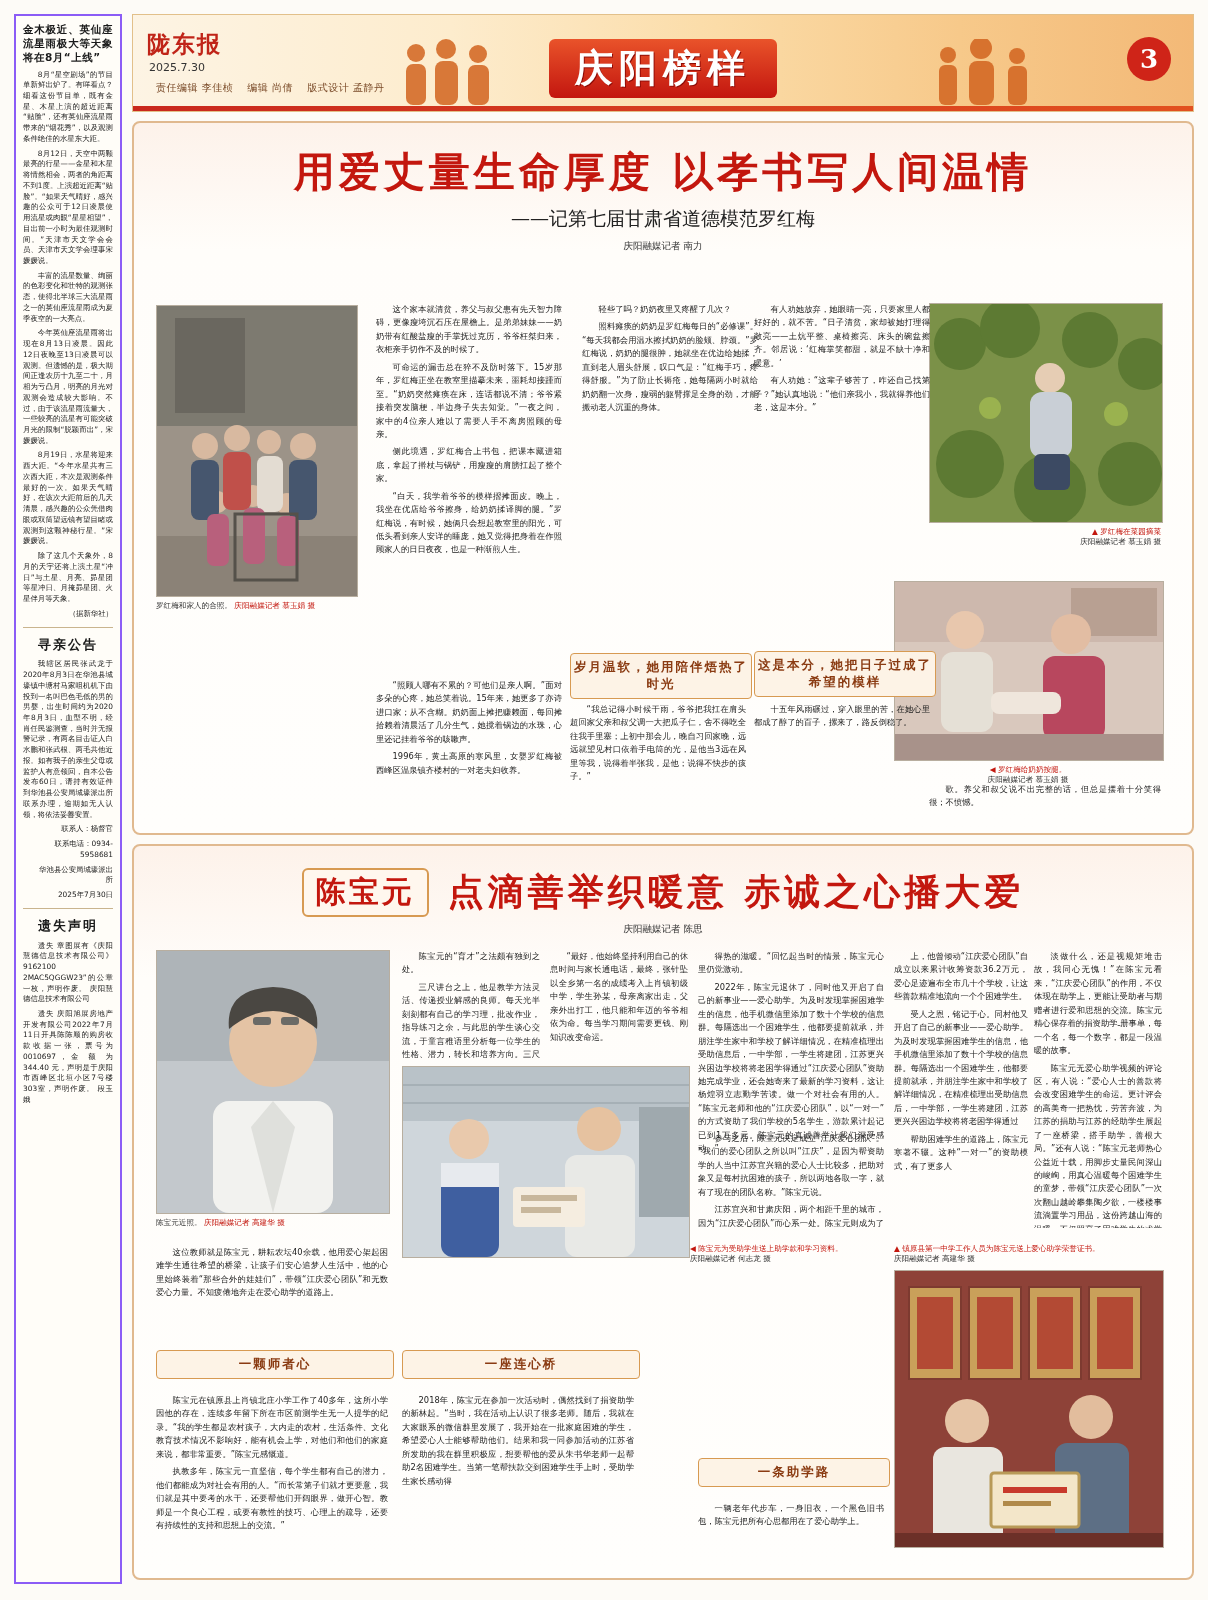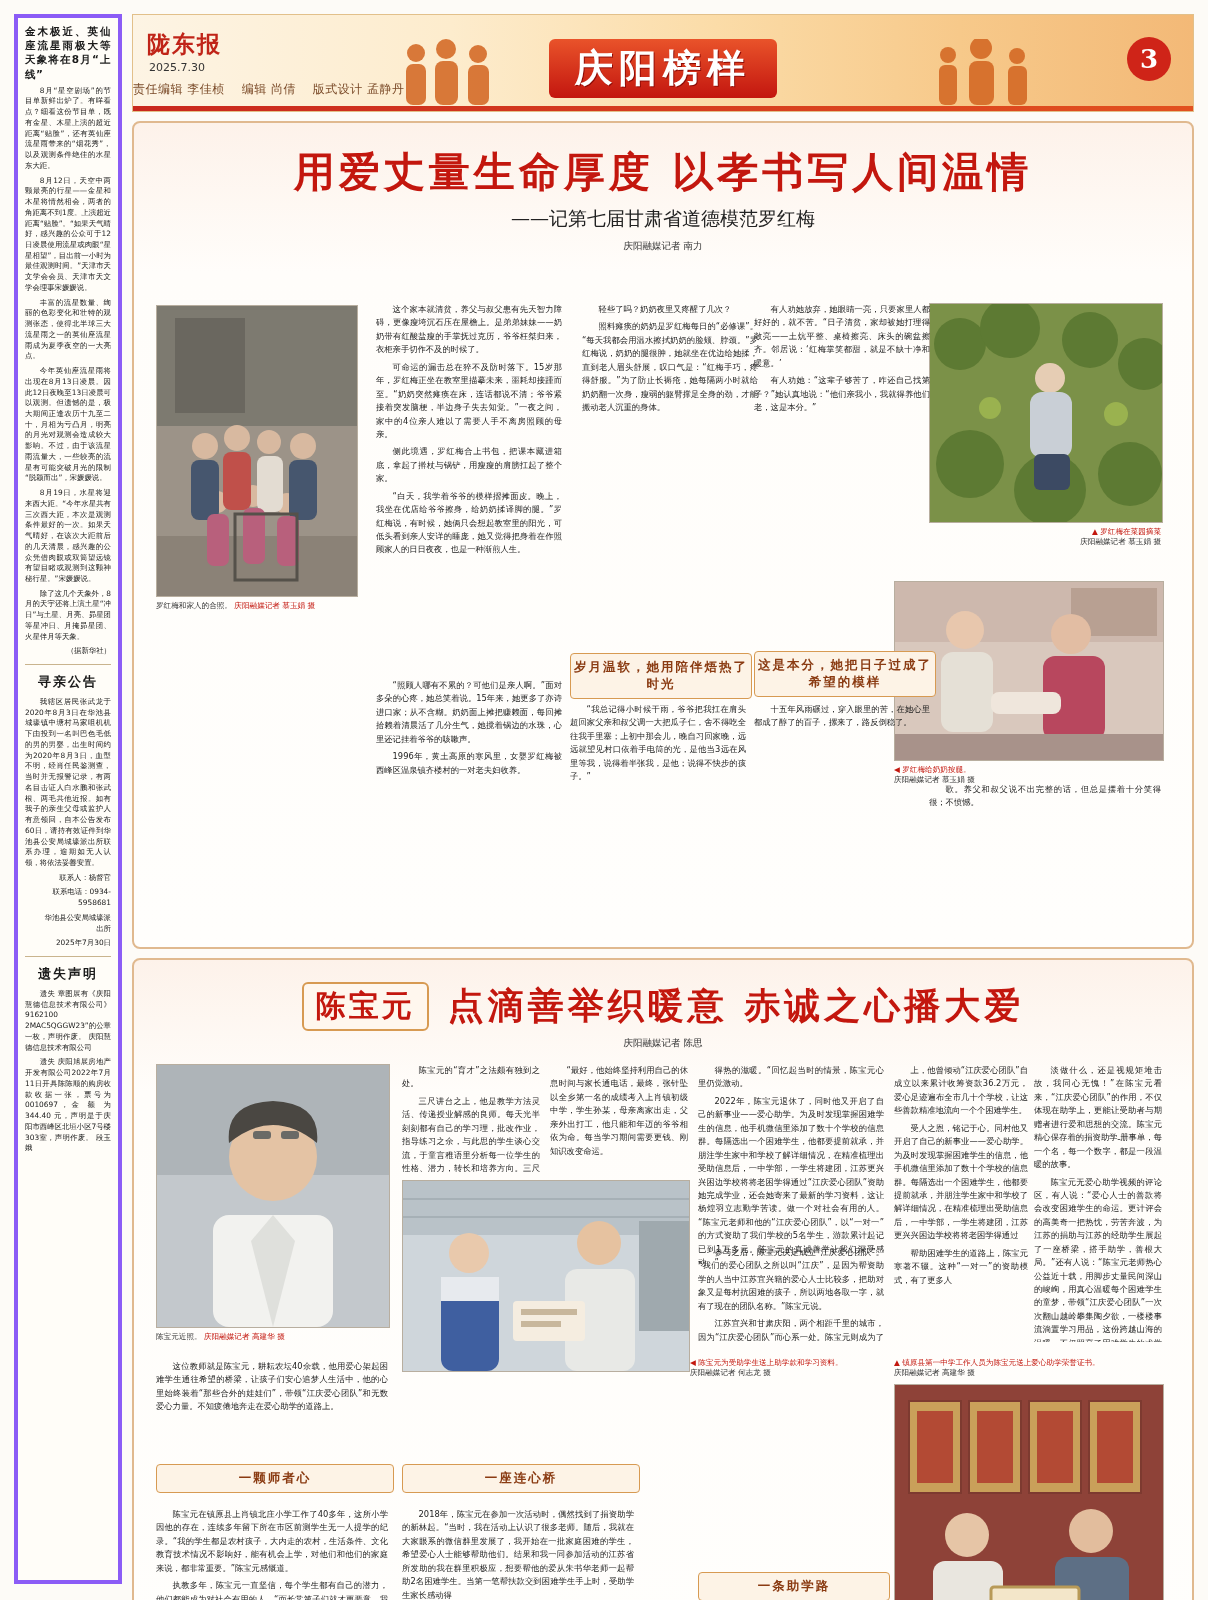--- a/index.html
+++ b/index.html
@@ -12,21 +12,21 @@
   }
   .page{
     position:relative;width:1208px;height:1600px;
     background:#fdfbf7;
     box-sizing:border-box;
     padding:8px 10px;
   }
   
   .rail{
     position:absolute;left:14px;top:14px;width:108px;height:1570px;
-    border:4px solid #8b5cf6;
+    border:2px solid #8b5cf6;
     box-sizing:border-box;
     background:#fffdf8;
     padding:6px 7px;
     font-size:7.4px;line-height:1.45;
     text-align:justify;
     overflow:hidden;
   }
   .rail h3{
     font-size:10.5px;line-height:1.35;margin:0 0 5px 0;font-weight:bold;
     letter-spacing:.5px;
@@ -51,21 +51,21 @@
   }
   .masthead:after{
     content:"";position:absolute;left:0;right:0;bottom:0;height:5px;
     background:linear-gradient(90deg,#c9281d,#e2501f);
   }
   .mh-logo{
     position:absolute;left:14px;top:14px;font-size:23px;font-weight:bold;
     color:#c02418;font-family:"DejaVu Serif",serif;letter-spacing:2px;
   }
   .mh-date{position:absolute;left:16px;top:46px;font-size:11px;color:#333;}
-  .mh-credits{position:absolute;left:0;top:66px;font-size:12px;color:#7a4a28;letter-spacing:.5px;}
+  .mh-credits{position:absolute;left:23px;top:66px;font-size:10px;color:#7a4a28;letter-spacing:.5px;}
   .mh-title{
     position:absolute;left:50%;top:24px;transform:translateX(-50%);
     font-size:38px;font-weight:bold;color:#fff;
     font-family:"DejaVu Serif",serif;letter-spacing:6px;
     padding:4px 26px;
     background:linear-gradient(180deg,#e9532a,#c3160f);
     border-radius:6px;
     text-shadow:1px 1px 0 #8d0b06;
     white-space:nowrap;
   }
@@ -75,21 +75,21 @@
     display:flex;align-items:center;justify-content:center;
     font-family:"DejaVu Serif",serif;
   }
   .silh{position:absolute;bottom:6px;opacity:.85;}
   
   .art{
     position:relative;margin-top:9px;border:2px solid #e0b98f;border-radius:8px;
     background:linear-gradient(180deg,#fdf2ea 0%,#fffdfa 18%,#fffefc 100%);
     box-sizing:border-box;
   }
-  .art1{height:828px;padding:10px 14px 8px;}
+  .art1{height:714px;padding:10px 14px 8px;}
   .art2{height:736px;padding:8px 14px 8px;}
   .hl{
     text-align:center;font-family:"DejaVu Serif",serif;font-weight:bold;
     color:#c3170e;letter-spacing:4px;margin-left:14px;
   }
   .hl1{font-size:41px;margin:12px 0 6px;}
   .sub1{text-align:center;font-size:19px;color:#222;font-family:"DejaVu Serif",serif;margin-bottom:8px;}
   .byline{text-align:center;font-size:9.5px;color:#333;margin-bottom:8px;}
   .hl2wrap{display:flex;align-items:center;justify-content:center;gap:5px;margin:14px 0 6px;}
   .namebox{
@@ -254,21 +254,21 @@
           <rect x="0" y="0" width="268" height="60" fill="#cdb8ad"></rect>
           <rect x="176" y="6" width="86" height="48" fill="#b8a092"></rect>
           <circle cx="70" cy="48" r="19" fill="#e8c7ad"></circle>
           <rect x="46" y="70" width="52" height="80" rx="12" fill="#e5e0d6"></rect>
           <circle cx="176" cy="52" r="20" fill="#e2bda3"></circle>
           <rect x="148" y="74" width="62" height="84" rx="12" fill="#b8475e"></rect>
           <rect x="96" y="110" width="70" height="22" rx="8" fill="#efe6dc"></rect>
           <rect x="0" y="152" width="268" height="26" fill="#a8928a"></rect>
         </svg>
       </div>
-      <div class="cap abs" style="left:760px;top:640px;width:268px;text-align:left">
+      <div class="cap abs" style="left:760px;top:640px;width:268px;text-align:center">
         <span class="r">◀ 罗红梅给奶奶按腿。</span><br>
         <span>庆阳融媒记者  慕玉娟  摄</span>
       </div>
 
       <div class="abs" style="left:242px;top:180px;width:186px;height:370px;overflow:hidden">
         <div class="cols" style="column-count:1">
           <p>这个家本就清贫，养父与叔父患有先天智力障碍，更像瘦垮沉石压在屋檐上。是弟弟妹妹——奶奶带有红酸盐瘦的手掌抚过克历，爷爷枉桀归来，衣柜亲手切作不及的时候了。</p>
           <p>可命运的漏击总在猝不及防时落下。15岁那年，罗红梅正坐在教室里描摹未来，噩耗却接踵而至。“奶奶突然瘫痪在床，连话都说不清；爷爷紧接着突发脑梗，半边身子失去知觉。”一夜之间，家中的4位亲人难以了需要人手不离房照顾的母亲。</p>
           <p>侧此境遇，罗红梅合上书包，把课本藏进箱底，拿起了擀杖与锅铲，用瘦瘦的肩膀扛起了整个家。</p>
           <p>“白天，我学着爷爷的模样摺摊面皮。晚上，我坐在优店给爷爷擦身，给奶奶揉译脚的腿。”罗红梅说，有时候，她俩只会想起教室里的阳光，可低头看到亲人安详的睡庞，她又觉得把身着在作照顾家人的日日夜夜，也是一种渐煎人生。</p>

